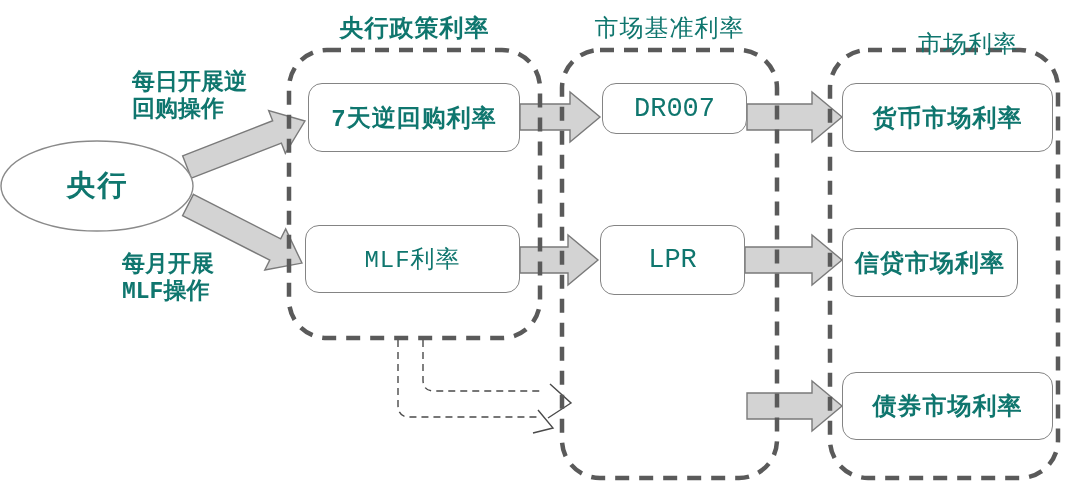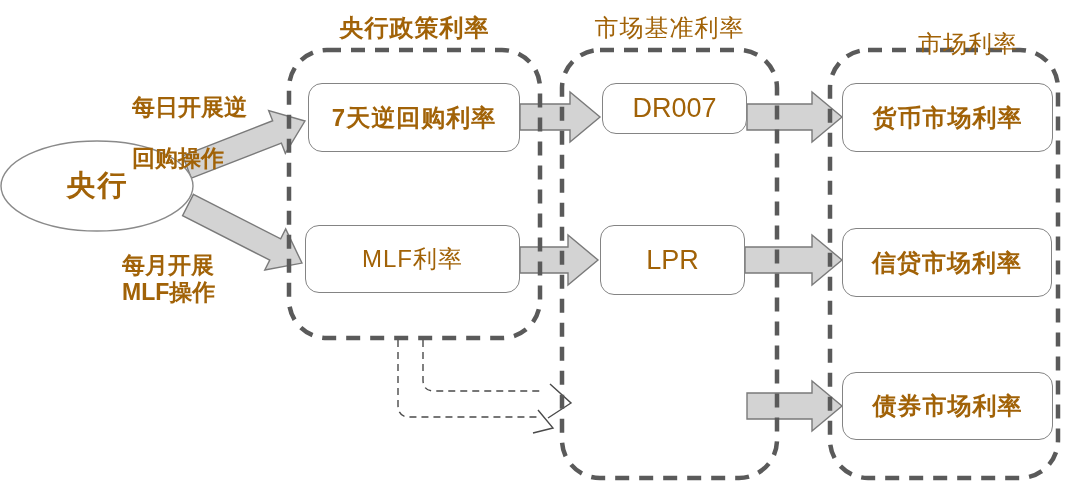--- a/index.html
+++ b/index.html
@@ -1,25 +1,25 @@
 <!DOCTYPE html>
 <html><head>
 <meta charset="utf-8">
 <style>
   html,body{margin:0;padding:0;background:#fff;}
   .canvas{
     position:relative;width:1080px;height:492px;background:#fff;
-    font-family:Liberation Sans, sans-serif;color:#a16207;overflow:hidden;
+    font-family:Liberation Mono, monospace;color:#0f766e;overflow:hidden;
   }
   .layer{position:absolute;left:0;top:0;width:1080px;height:492px;}
   .txt{position:absolute;display:flex;align-items:center;justify-content:center;text-align:center;}
   .col-title{font-size:24px;letter-spacing:1px;}
   .bold{font-weight:bold;}
   .flow-label{font-size:23px;font-weight:bold;line-height:27px;display:block;}
-  .flow-label.left{text-align:left;margin-top:24px;}
+  .flow-label.left{text-align:left;}
   .node{
     position:absolute;background:#fff;border:1.5px solid #848484;border-radius:14px;
     display:flex;align-items:center;justify-content:center;font-size:24px;letter-spacing:1px;
     box-sizing:border-box;
   }
   .node.latin{font-size:27px;letter-spacing:0;}
   .ellipse-label{font-size:29px;font-weight:bold;letter-spacing:2px;}
 </style>
 </head>
 <body>
@@ -69,16 +69,16 @@
     <span class="flow-label">MLF操作</span>
   </div>
 
   <div class="node bold" style="left:308px;top:83px;width:212px;height:69px;">7天逆回购利率</div>
   <div class="node" style="left:305px;top:225px;width:215px;height:68px;">MLF利率</div>
 
   <div class="node latin" style="left:602px;top:83px;width:145px;height:51px;">DR007</div>
   <div class="node latin" style="left:600px;top:225px;width:145px;height:70px;">LPR</div>
 
   <div class="node bold" style="left:842px;top:83px;width:211px;height:69px;">货币市场利率</div>
-  <div class="node bold" style="left:842px;top:228px;width:210px;height:69px;">信贷市场利率</div>
+  <div class="node bold" style="left:842px;top:228px;width:176px;height:69px;">信贷市场利率</div>
   <div class="node bold" style="left:842px;top:372px;width:211px;height:68px;">债券市场利率</div>
 
 </div>
 
 </body></html>

